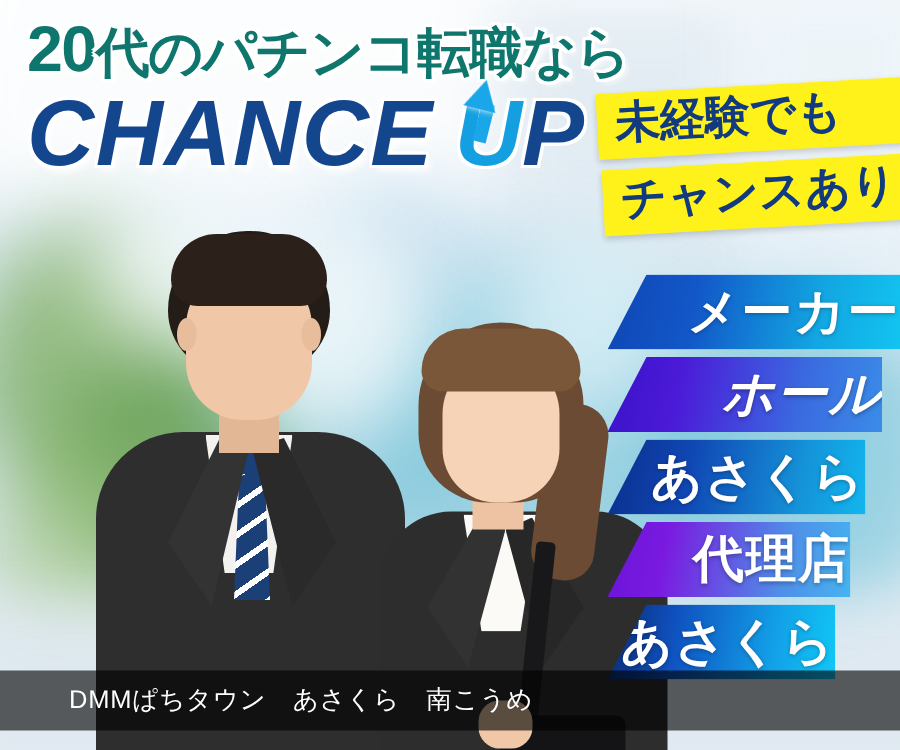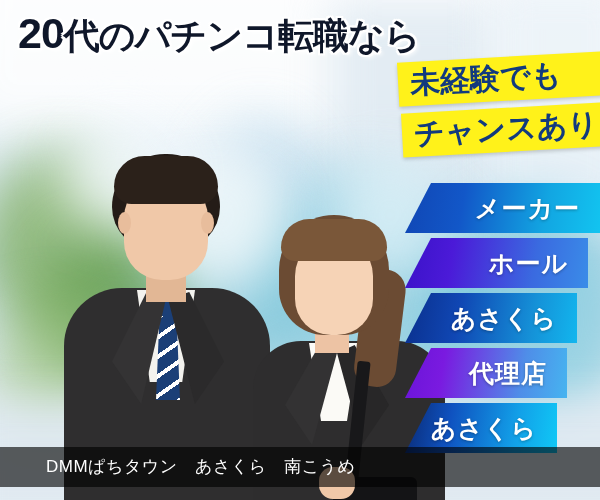--- a/index.html
+++ b/index.html
@@ -83,21 +83,21 @@
   .w-lap-r{position:absolute;left:82px;top:130px;width:52px;height:100px;background:#282728;
           clip-path:polygon(0 8%,34% 0,100% 60%,48% 100%);}
   .w-strap{position:absolute;left:96px;top:146px;width:13px;height:128px;background:#18181a;
           transform:rotate(6deg);border-radius:3px;}
   .w-bag{position:absolute;left:78px;top:262px;width:84px;height:40px;background:#141416;border-radius:6px;}
   .w-hand{position:absolute;left:64px;top:252px;width:36px;height:32px;background:#f0c8a8;border-radius:14px;}
 
   
   .headline{position:absolute;left:18px;top:12px;width:420px;z-index:6;}
   .line1{
-    font-size:43px;font-weight:700;color:#0f172a;letter-spacing:-1px;
+    font-size:43px;font-weight:700;color:#0f766e;letter-spacing:-1px;
     white-space:nowrap;line-height:1;
     text-shadow:
       2px 0 0 #fff,-2px 0 0 #fff,0 2px 0 #fff,0 -2px 0 #fff,
       2px 2px 0 #fff,-2px 2px 0 #fff,2px -2px 0 #fff,-2px -2px 0 #fff,
       3px 3px 4px rgba(255,255,255,.95);
   }
   .line1 .small{font-size:36px;}
   .line2{
     margin-top:4px;display:flex;align-items:baseline;white-space:nowrap;
     font-style:italic;font-weight:700;line-height:1;
@@ -145,22 +145,22 @@
 
   
   .cats{position:absolute;right:0;top:183px;z-index:8;}
   .cat{
     position:relative;height:50px;margin-bottom:5px;
     display:flex;align-items:center;
     clip-path:polygon(26px 0,100% 0,100% 100%,0 100%);
     box-shadow:0 2px 5px rgba(0,0,0,.22);
   }
   .cat span{
-    color:#fff;font-weight:700;font-size:25px;letter-spacing:1px;
-    margin-left:auto;margin-right:20px;white-space:nowrap;
+    color:#fff;font-weight:700;font-size:34px;letter-spacing:1px;
+    margin-left:auto;white-space:nowrap;
     text-shadow:0 1px 3px rgba(0,0,0,.3);
   }
 
   
   .caption{
     position:absolute;left:0;bottom:13px;width:100%;
     background:rgba(0,0,0,.62);
     padding:8px 0 9px 0;z-index:9;
   }
   .caption span{
@@ -222,33 +222,39 @@
 
   <div class="person" style="left:60px;top:150px;width:220px;height:350px;">
     
     
     
   </div>
 
   <div class="headline">
     <div class="line1"><span>20</span><span class="small">代のパチンコ転職なら</span></div>
     <div class="line2">
+      <span class="chance">CHANCE</span>
+      <span class="upwrap">
+        <span class="arrow"></span>
+        <span class="arrow-tail"></span>
+        <span class="up-u">U</span><span class="up-p">P</span>
+      </span>
     </div>
   </div>
 
   <div class="badges">
     <div class="badge badge-1">未経験でも</div>
     <div class="badge badge-2">チャンスあり！</div>
   </div>
 
   <div class="cats">
     <div class="cat" style="width:195px;background:linear-gradient(100deg,#1046b4 0%,#1257c8 30%,#12a6e2 72%,#12c4f0 100%);">
       <span>メーカー</span>
     </div>
-    <div class="cat" style="width:183px;background:linear-gradient(100deg,#3a12c8 0%,#4b1ad8 26%,#3a6ae0 70%,#3a8ce8 100%);">
+    <div class="cat" style="width:183px;background:linear-gradient(100deg,#3a12c8 0%,#4b1ad8 26%,#3a6ae0 70%,#3a8ce8 100%);font-style:italic;">
       <span>ホール</span>
     </div>
     <div class="cat" style="width:172px;background:linear-gradient(100deg,#0a2f8c 0%,#1047b4 32%,#1592d8 74%,#12b6ee 100%);">
       <span>あさくら</span>
     </div>
     <div class="cat" style="width:162px;background:linear-gradient(100deg,#6a14d8 0%,#7a1ae0 24%,#4f8ee8 72%,#46b4f0 100%);justify-content:flex-end;">
       <span>代理店</span>
     </div>
     <div class="cat" style="width:152px;background:linear-gradient(100deg,#0a2a74 0%,#0f52c0 30%,#12a0e8 72%,#10c8f6 100%);">
       <span>あさくら</span>

